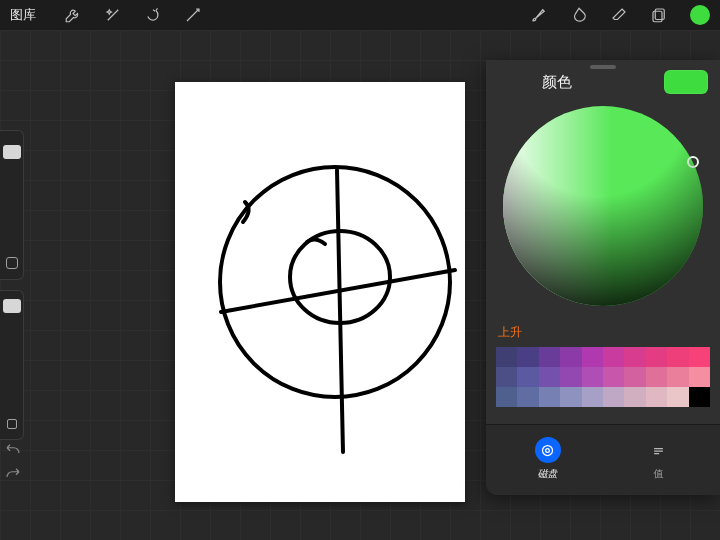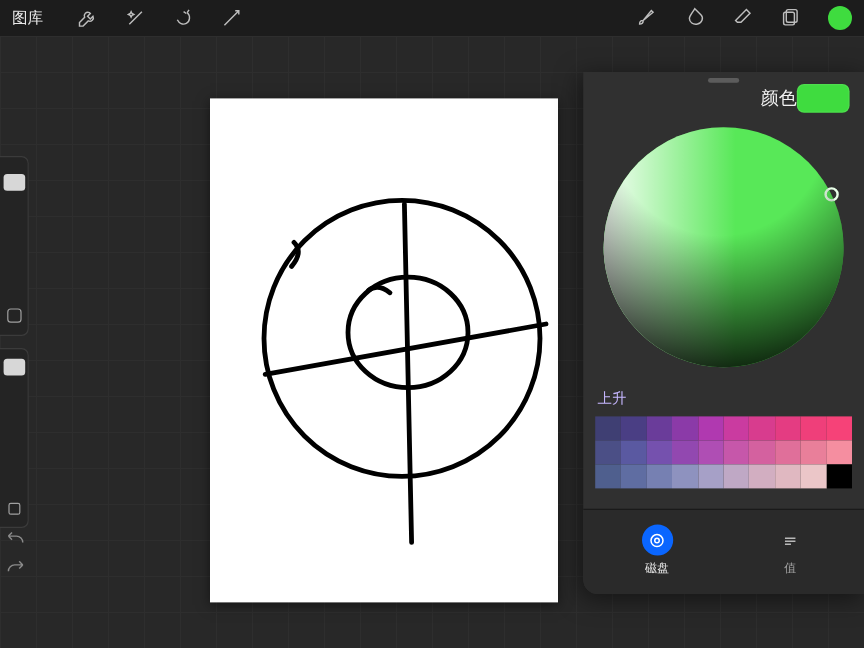--- a/index.html
+++ b/index.html
@@ -15,20 +15,21 @@
   .topbar {
     height: 30px;
     background: #1c1c1c;
     display: flex;
     align-items: center;
     justify-content: space-between;
     padding: 0 10px;
   }
   .toolbar-left, .toolbar-right {
     display: flex;
+    align-items: center;
     gap: 22px;
     font-family: Liberation Serif, serif;
   }
   .gallery-label {
     font-size: 13px;
     color: #e8e8e8;
     margin-right: 6px;
   }
   .tb-icon {
     width: 18px; height: 18px;
@@ -122,21 +123,21 @@
   .cp-header {
     display: flex;
     align-items: center;
     justify-content: space-between;
     padding: 10px 12px 6px 12px;
   }
   .cp-title {
     font-size: 15px;
     color: #f2f2f2;
     flex: 1;
-    text-align: right;
+    text-align: left;
   }
   .cp-handle {
     width: 26px; height: 4px;
     background: #5c5c5c;
     border-radius: 2px;
     position: absolute;
     top: 5px; left: 50%;
     transform: translateX(-50%);
   }
   .swatch-current {
@@ -171,21 +172,21 @@
   .wheel-cursor {
     position: absolute;
     width: 12px; height: 12px; border-radius: 50%;
     top: 50px; right: 4px;
     background: transparent;
     border: 2px solid #e8ffe8;
   }
 
   .cp-section-label {
     font-size: 12px;
-    color: #c4b5fd;
+    color: #f97316;
     padding: 8px 12px 6px 12px;
   }
 
   .palette {
     display: flex;
     flex-direction: column;
     padding: 0 10px;
   }
   .palette-row {
     display: flex;
@@ -220,21 +221,21 @@
     color: #b8b8b8;
   }
   .cp-tab.active .cp-tab-icon {
     background: #0a66ff;
     color: #fff;
   }
   .cp-tab-label {
     font-size: 10px;
     color: #a0a0a0;
   }
-  .cp-tab.active .cp-tab-label { color: #e8e8e8; }
+  .cp-tab.active .cp-tab-label { color: #e8e8e8; font-style: italic; }
   .cp-tab-icon svg { width: 15px; height: 15px; stroke: currentColor; fill: none; stroke-width: 2; }
 </style>
 </head>
 <body>
 
 <div class="topbar">
   <div class="toolbar-left">
     <span class="gallery-label">图库</span>
     <span class="tb-icon">
       <svg viewBox="0 0 24 24">

